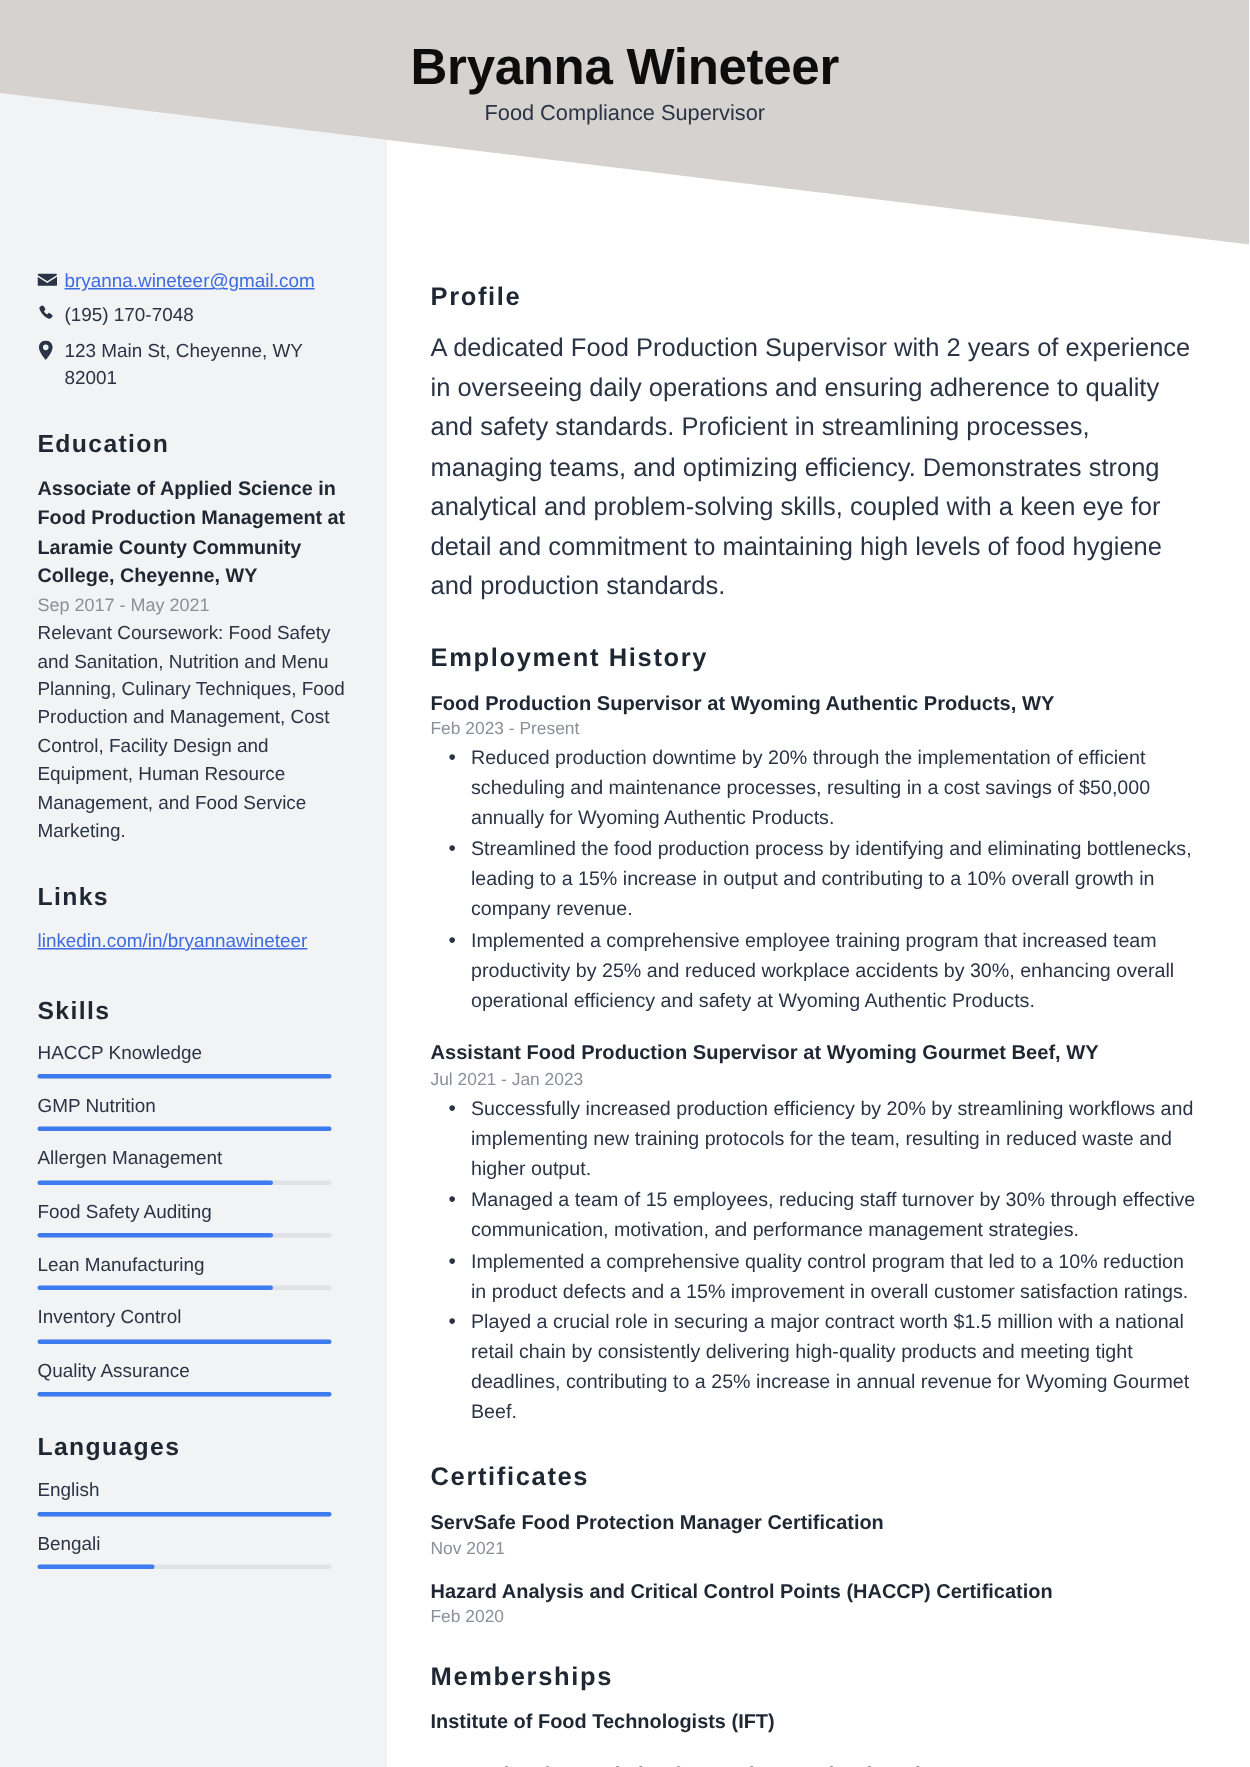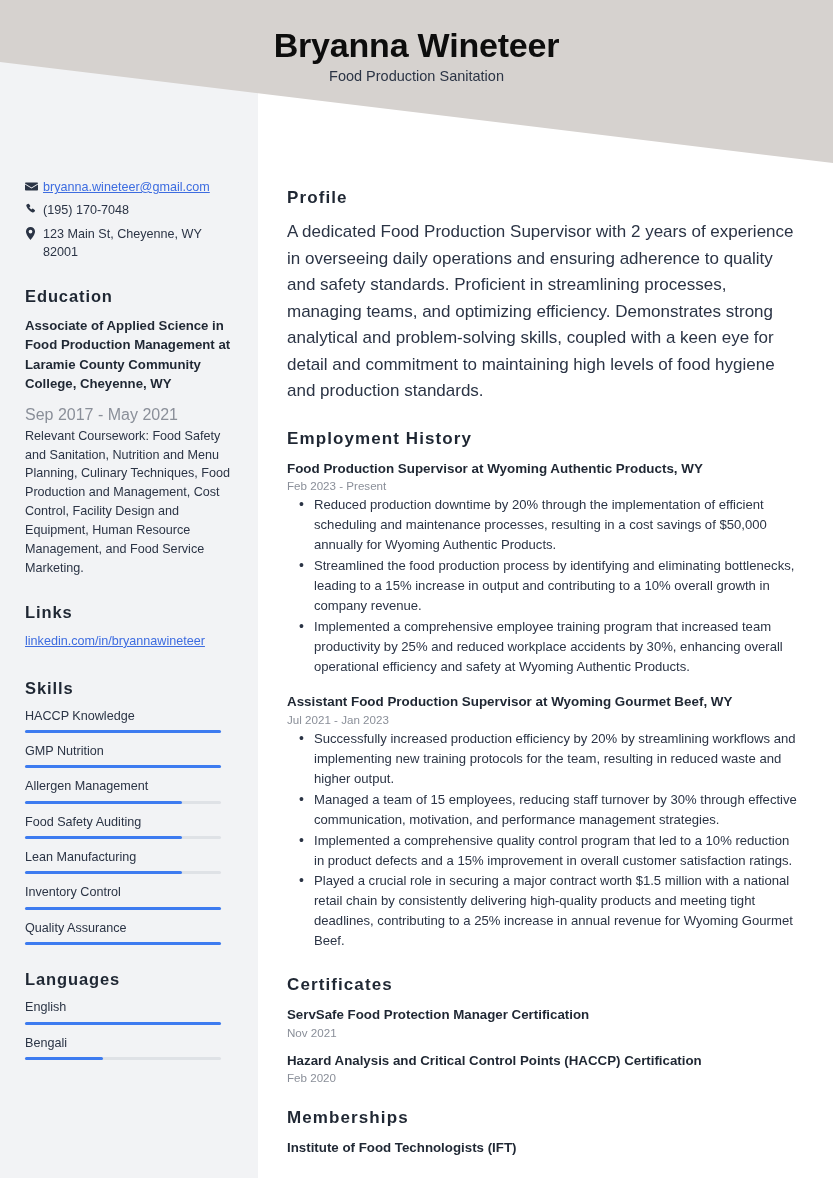--- a/index.html
+++ b/index.html
@@ -101,23 +101,23 @@
   }
   .side-block { margin-bottom: 25px; }
 
   .edu-degree {
     font-size: 13.2px;
     font-weight: bold;
     color: #1f2733;
     line-height: 1.47;
   }
   .edu-dates {
-    font-size: 16px;
+    font-size: 12px;
     color: #8a8f99;
-    margin-top: 12px;
+    margin-top: 2px;
     margin-bottom: 3px;
   }
   .edu-desc {
     font-size: 12.6px;
     color: #2b3445;
     line-height: 1.5;
   }
 
   .links-block { margin-bottom: 28px; }
   .link-item { font-size: 12.6px; line-height: 1.5; }
@@ -228,21 +228,21 @@
 </head>
 <body>
 
 <div id="page">
 
   <div class="sidebar-bg"></div>
 
   <div class="header-band"></div>
   <div class="header-inner">
     <div class="cand-name">Bryanna Wineteer</div>
-    <div class="cand-title">Food Production Sanitation</div>
+    <div class="cand-title">Food Compliance Supervisor</div>
   </div>
 
   <div class="sidebar">
 
     <div class="contact-list">
         <div class="contact-row">
           <span class="contact-ico">
             <svg width="13" height="13" viewBox="0 0 16 16" fill="currentColor">
               <path d="M1 3h14a1 1 0 0 1 1 1v.2L8 9.2 0 4.2V4a1 1 0 0 1 1-1z"></path>
               <path d="M0 5.6V12a1 1 0 0 0 1 1h14a1 1 0 0 0 1-1V5.6L8 10.6 0 5.6z"></path>

